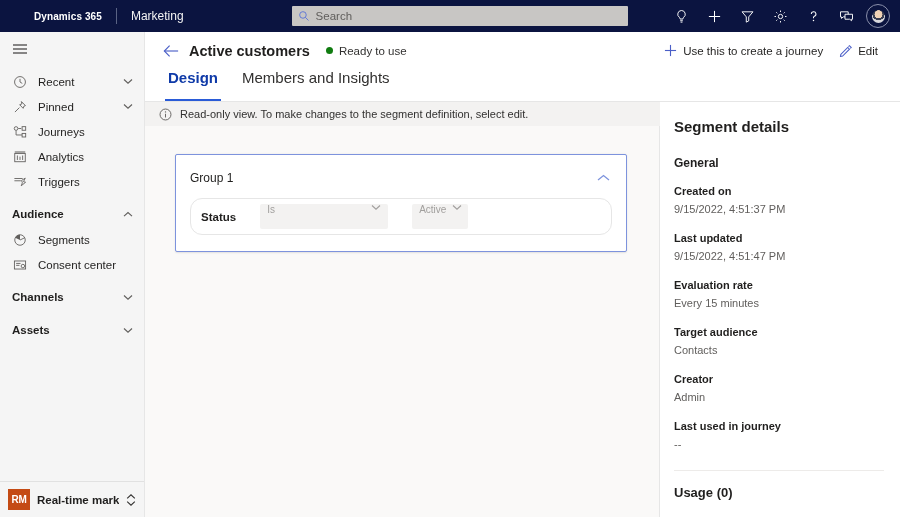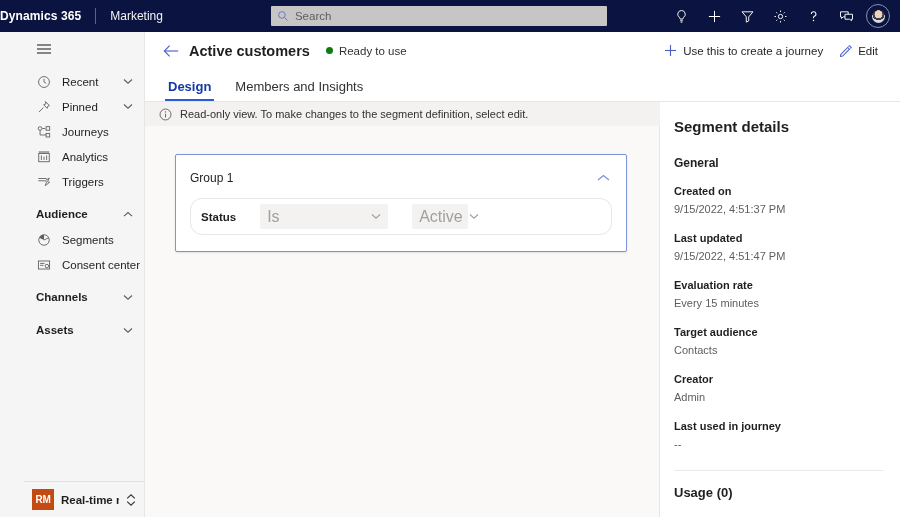--- a/index.html
+++ b/index.html
@@ -11,21 +11,21 @@
     color: #201f1e;
   }
   #app { position: relative; width: 900px; height: 517px; display: flex; flex-direction: column; }
 
   
   .topbar {
     height: 32px; background: #0b1440; color: #ffffff;
     display: flex; align-items: center; flex: none;
   }
   .brand {
-    font-size: 12px; font-weight: bold; letter-spacing: .1px;
+    font-size: 10px; font-weight: bold; padding-left: 34px; letter-spacing: .1px;
     white-space: nowrap;
   }
   .brand-sep {
     width: 1px; height: 16px; background: #5a6384; margin: 0 14px;
   }
   .app-name { font-size: 12px; color: #f3f3f3; white-space: nowrap; }
   .search-wrap {
     margin-left: 108px; width: 336px; height: 20px;
     background: #c8c6c4; border-radius: 1px;
     display: flex; align-items: center; padding: 8px 6px; gap: 6px;
@@ -54,21 +54,21 @@
     background: radial-gradient(circle at 50% 32%, #f0d2b6 0 36%, #3b3f52 37% 55%, #d8d8dd 56% 100%);
   }
 
   
   .body-row { display: flex; flex: 1; min-height: 0; }
 
   
   .sidebar {
     width: 145px; flex: none; background: #f5f5f5;
     border-right: 1px solid #e6e6e6;
-    display: flex; flex-direction: column; padding-left: 24px;
+    display: flex; flex-direction: column;
   }
   .hamburger {
     height: 34px; display: flex; align-items: center; padding-left: 12px; cursor: pointer;
   }
   .nav-scroll { flex: 1; overflow: hidden; padding-top: 3px; }
   .nav-group-head {
     height: 26px; display: flex; align-items: center;
     padding: 0 10px 0 12px; cursor: pointer; margin-top: 7px;
   }
   .nav-group-head .gtext {
@@ -110,21 +110,21 @@
   .cmd-btn {
     display: flex; align-items: center; gap: 6px; height: 28px; padding: 0 8px;
     cursor: pointer; color: #201f1e; font-size: 11.5px; white-space: nowrap;
   }
 
   .tabstrip {
     height: 33px; display: flex; align-items: flex-end; padding: 0 14px;
     border-bottom: 1px solid #e6e6e6; flex: none; gap: 6px;
   }
   .tab {
-    font-size: 13px; color: #323130; padding: 0 9px 7px 9px; cursor: pointer;
+    font-size: 15px; color: #323130; padding: 0 9px 15px 9px; cursor: pointer;
     position: relative; white-space: nowrap;
   }
   .tab.active { color: #0f3aa8; font-weight: bold; }
   .tab.active::after {
     content: ""; position: absolute; left: 6px; right: 6px; bottom: 0; height: 2px; background: #2a5bd7;
   }
 
   .content-row { flex: 1; display: flex; min-height: 0; }
   .canvas-col { flex: 1; min-width: 0; display: flex; flex-direction: column; background: #fff; }
 
@@ -147,22 +147,22 @@
   .group-head { display: flex; align-items: center; }
   .group-title { font-size: 12px; color: #201f1e; flex: 1; }
   .group-collapse { cursor: pointer; width: 18px; height: 18px; display: flex; align-items: center; justify-content: center; }
   .cond-box {
     margin-top: 11px; border: 1px solid #e6e6e6; border-radius: 12px;
     height: 37px; display: flex; align-items: center; padding: 0 10px; gap: 24px;
   }
   .cond-label { font-size: 11.5px; font-weight: bold; color: #201f1e; white-space: nowrap; }
   .ddl {
     height: 25px; background: #f3f2f1; border-radius: 2px;
-    display: flex; align-items: center; padding: 0 7px; cursor: default;
-    color: #a19f9d; font-size: 16px; gap: 6px;
+    display: flex; padding: 0 7px; cursor: default;
+    color: #a19f9d; font-size: 10px; gap: 6px;
   }
   .ddl.op { width: 128px; }
   .ddl.op .ddl-text { flex: 1; }
   .ddl.val { width: 56px; justify-content: flex-start; }
 
   
   .details {
     width: 240px; flex: none; background: #ffffff;
     padding: 16px 16px 0 14px; overflow: hidden;
     display: flex; flex-direction: column;

